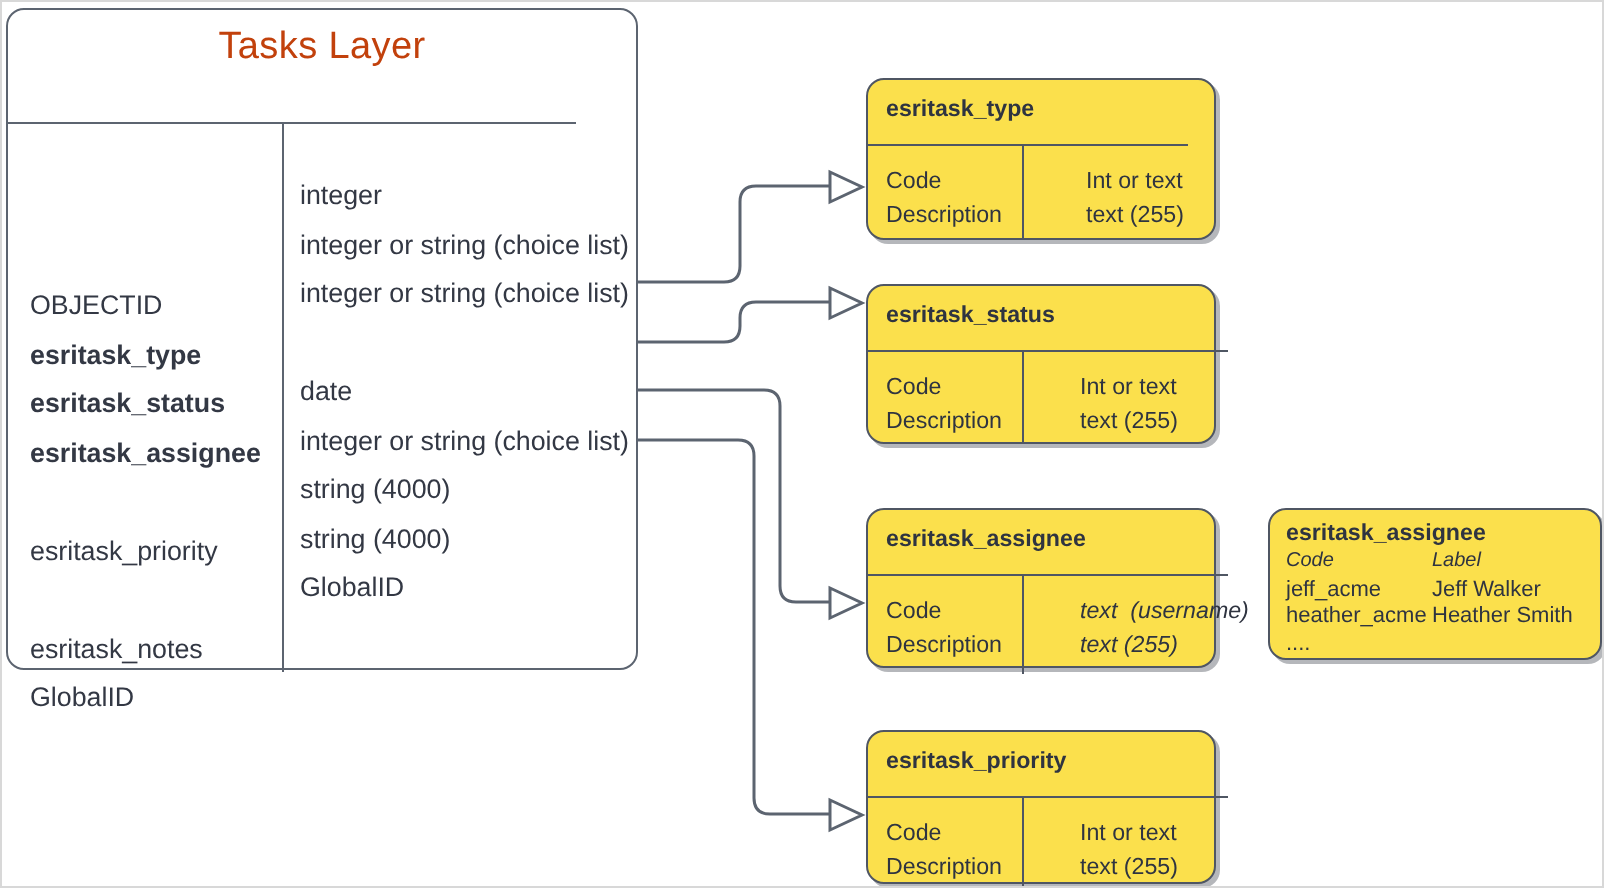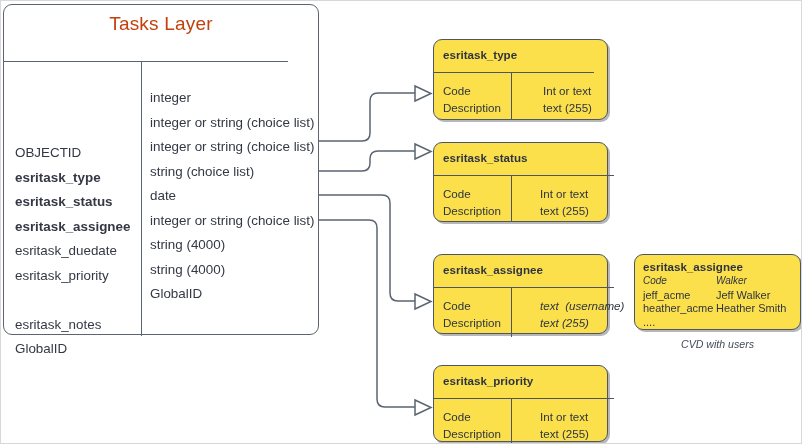--- a/index.html
+++ b/index.html
@@ -206,25 +206,23 @@
         <span class="field-type">integer or string (choice list)</span>
       </div>
 
       <div class="field-row">
         <span class="field-name bold">esritask_status</span>
         <span class="field-type">integer or string (choice list)</span>
       </div>
 
       <div class="field-row">
         <span class="field-name bold">esritask_assignee</span>
-        <span class="field-type">string (choice list)</span>
-      </div>
-
-      <div class="field-row">
-        <span class="field-name">esritask_duedate</span>
+      </div>
+
+      <div class="field-row">
         <span class="field-type">date</span>
       </div>
 
       <div class="field-row">
         <span class="field-name">esritask_priority</span>
         <span class="field-type">integer or string (choice list)</span>
       </div>
 
       <div class="field-row">
         <span class="field-type">string (4000)</span>
@@ -296,31 +294,30 @@
 Description</div>
     <div class="dbox-col right" style="left:85px; white-space:pre;">Int or text
 text (255)</div>
   </div>
 
   <div class="cvd-box">
     <div class="cvd-title">esritask_assignee</div>
     <div class="cvd-grid">
       <div class="cvd-row">
         <span class="cvd-c1 cvd-head">Code</span>
-        <span class="cvd-c2 cvd-head">Walker</span>
+        <span class="cvd-c2 cvd-head">Label</span>
       </div>
       <div class="cvd-row">
         <span class="cvd-c1">jeff_acme</span>
         <span class="cvd-c2">Jeff Walker</span>
       </div>
       <div class="cvd-row">
         <span class="cvd-c1">heather_acme</span>
         <span class="cvd-c2">Heather Smith</span>
       </div>
       <div class="cvd-row">
         <span class="cvd-c1">....</span>
         <span class="cvd-c2"></span>
       </div>
     </div>
   </div>
-  <div class="cvd-caption">CVD with users</div>
 
 </div>
 
 </body></html>

